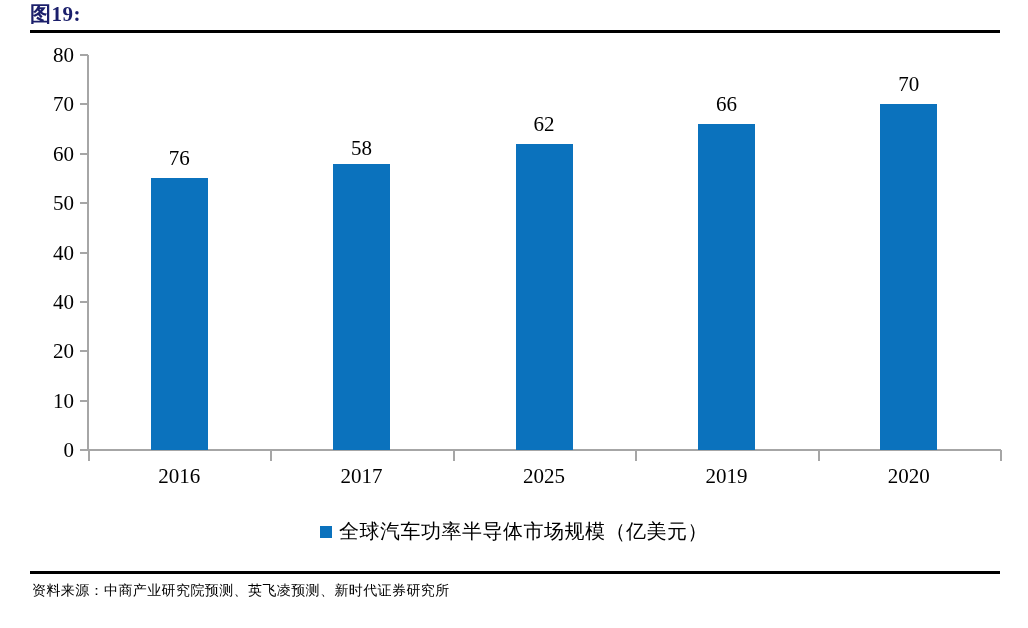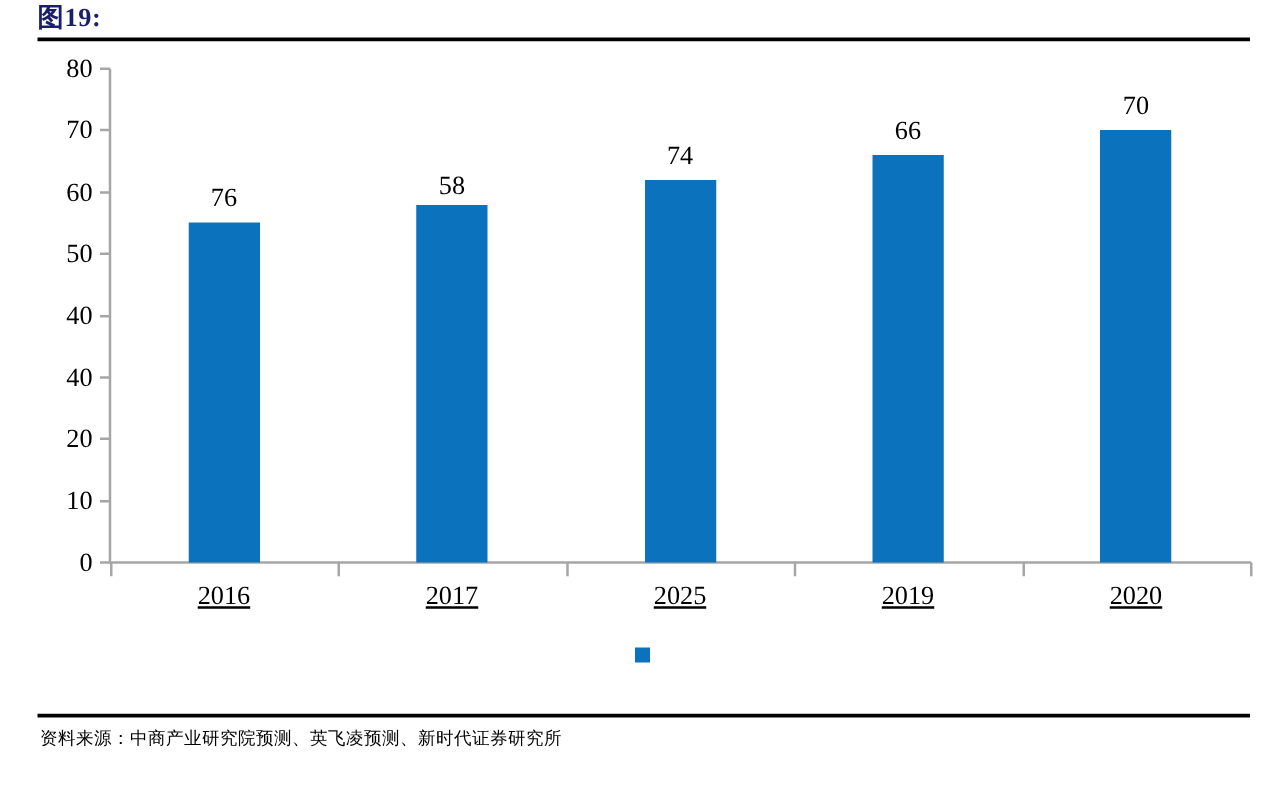--- a/index.html
+++ b/index.html
@@ -113,21 +113,20 @@
     white-space: nowrap;
   }
 
   .cat-label {
     position: absolute;
     top: 430px;
     text-align: center;
     font-size: 21px;
     color: #000000;
     white-space: nowrap;
-    text-decoration: underline;
   }
 
   
   #legend {
     position: absolute;
     left: 0;
     top: 518px;
     width: 1028px;
     display: flex;
     align-items: center;
@@ -225,34 +224,35 @@
       <div class="xtick" style="left: 817.6px;"></div>
       <div class="xtick" style="left: 1000px;"></div>
     </div>
 
   <div id="bars">
       <div class="bar" style="left: 150.7px; top: 144.438px; width: 57px; height: 271.562px; background: rgb(11, 114, 189);"></div>
       <div class="bar-label" style="left: 139.2px; width: 80px; top: 112.438px;">76</div>
       <div class="bar" style="left: 333.1px; top: 129.625px; width: 57px; height: 286.375px; background: rgb(11, 114, 189);"></div>
       <div class="bar-label" style="left: 321.6px; width: 80px; top: 102px;">58</div>
       <div class="bar" style="left: 515.5px; top: 109.875px; width: 57px; height: 306.125px; background: rgb(11, 114, 189);"></div>
-      <div class="bar-label" style="left: 504px; width: 80px; top: 77.875px;">74</div>
+      <div class="bar-label" style="left: 504px; width: 80px; top: 77.875px;">62</div>
       <div class="bar" style="left: 697.9px; top: 90.125px; width: 57px; height: 325.875px; background: rgb(11, 114, 189);"></div>
       <div class="bar-label" style="left: 686.4px; width: 80px; top: 58.125px;">66</div>
       <div class="bar" style="left: 880.3px; top: 70.375px; width: 57px; height: 345.625px; background: rgb(11, 114, 189);"></div>
       <div class="bar-label" style="left: 868.8px; width: 80px; top: 38.375px;">70</div>
     </div>
 
   <div id="cat-labels">
       <div class="cat-label" style="left: 129.2px; width: 100px;">2016</div>
       <div class="cat-label" style="left: 311.6px; width: 100px;">2017</div>
       <div class="cat-label" style="left: 494px; width: 100px;">2025</div>
       <div class="cat-label" style="left: 676.4px; width: 100px;">2019</div>
       <div class="cat-label" style="left: 858.8px; width: 100px;">2020</div>
     </div>
 </div>
 
 <div id="legend">
   <span class="swatch"></span>
+  <span class="legend-text">全球汽车功率半导体市场规模（亿美元）</span>
 </div>
 
 <div id="source-rule"></div>
 <div id="source-note">资料来源：中商产业研究院预测、英飞凌预测、新时代证券研究所</div>
 
 </body></html>

